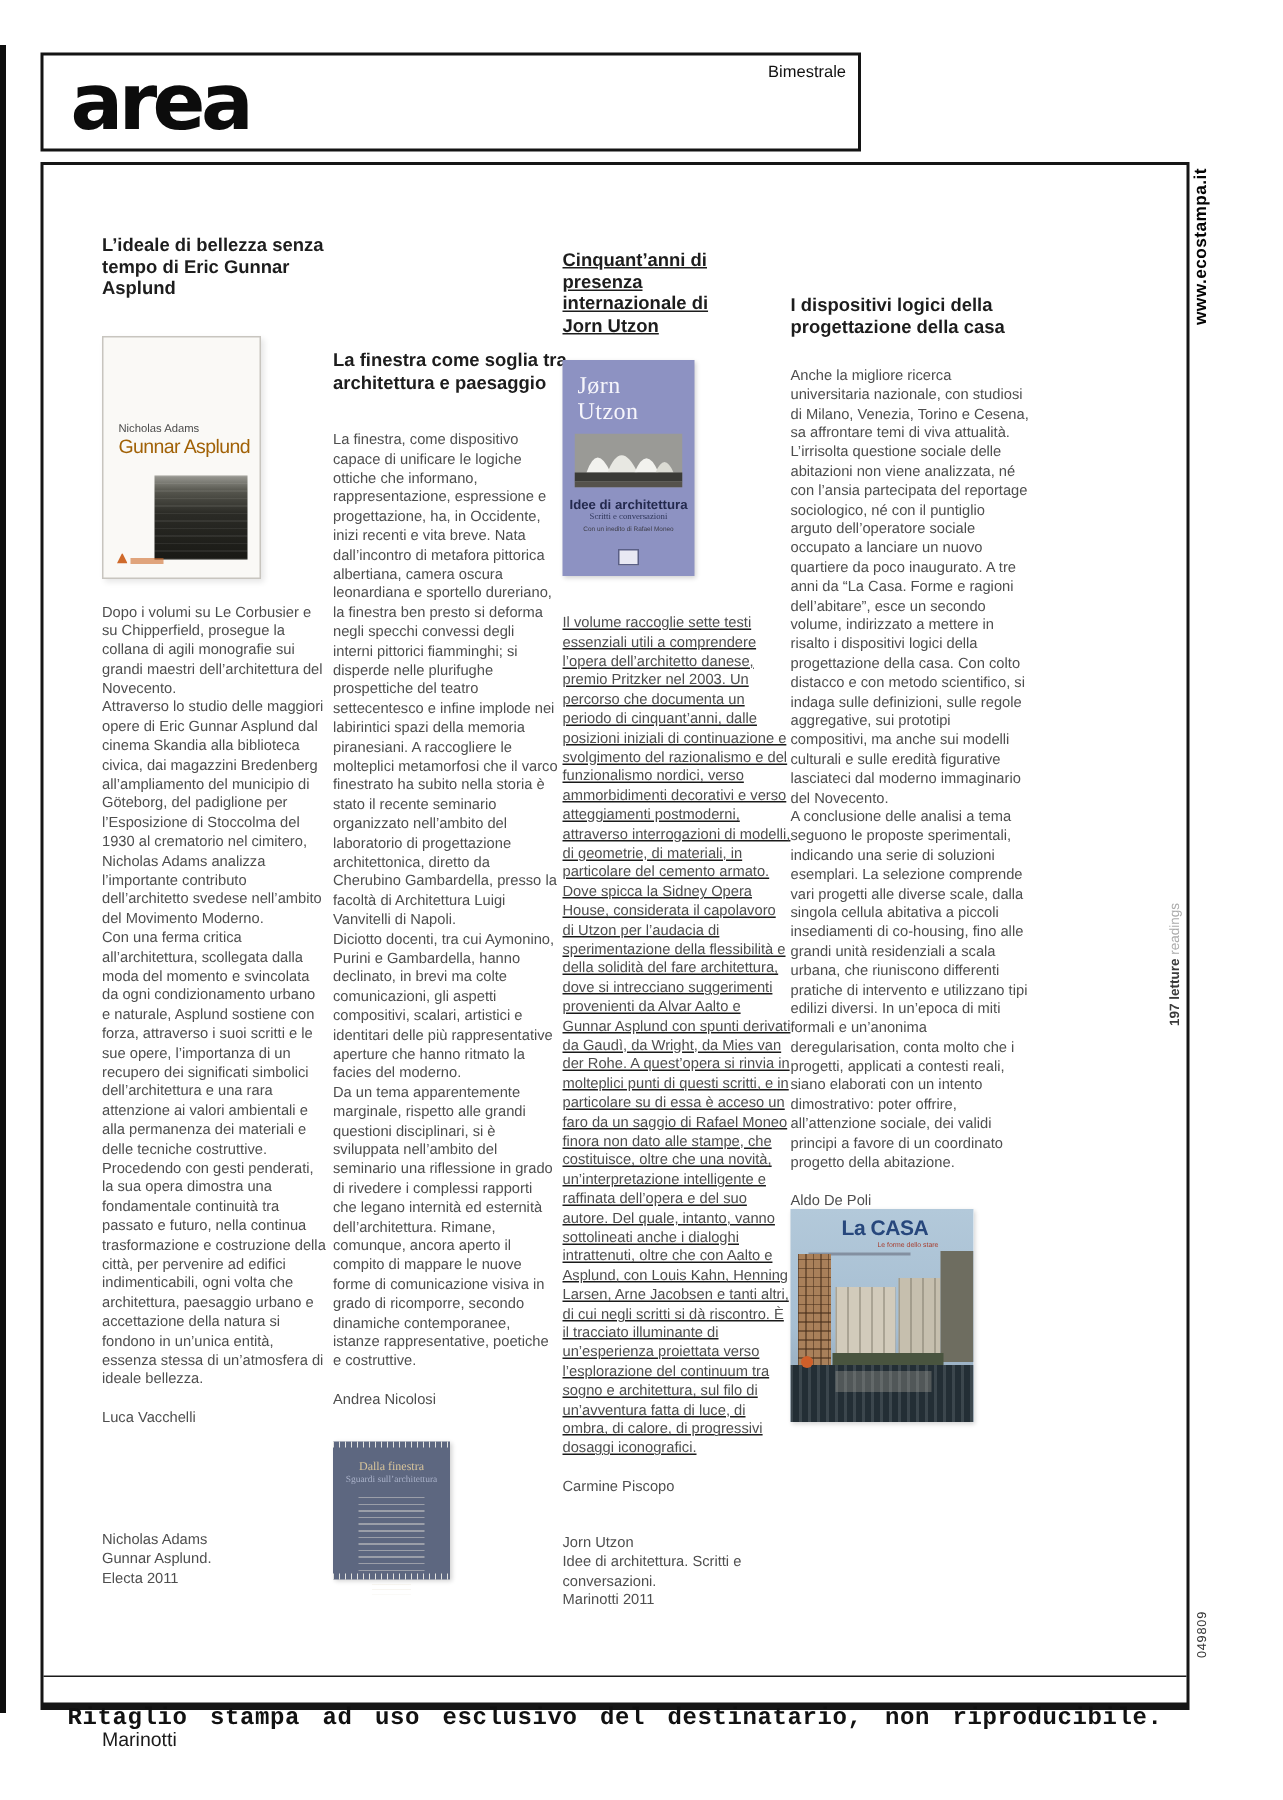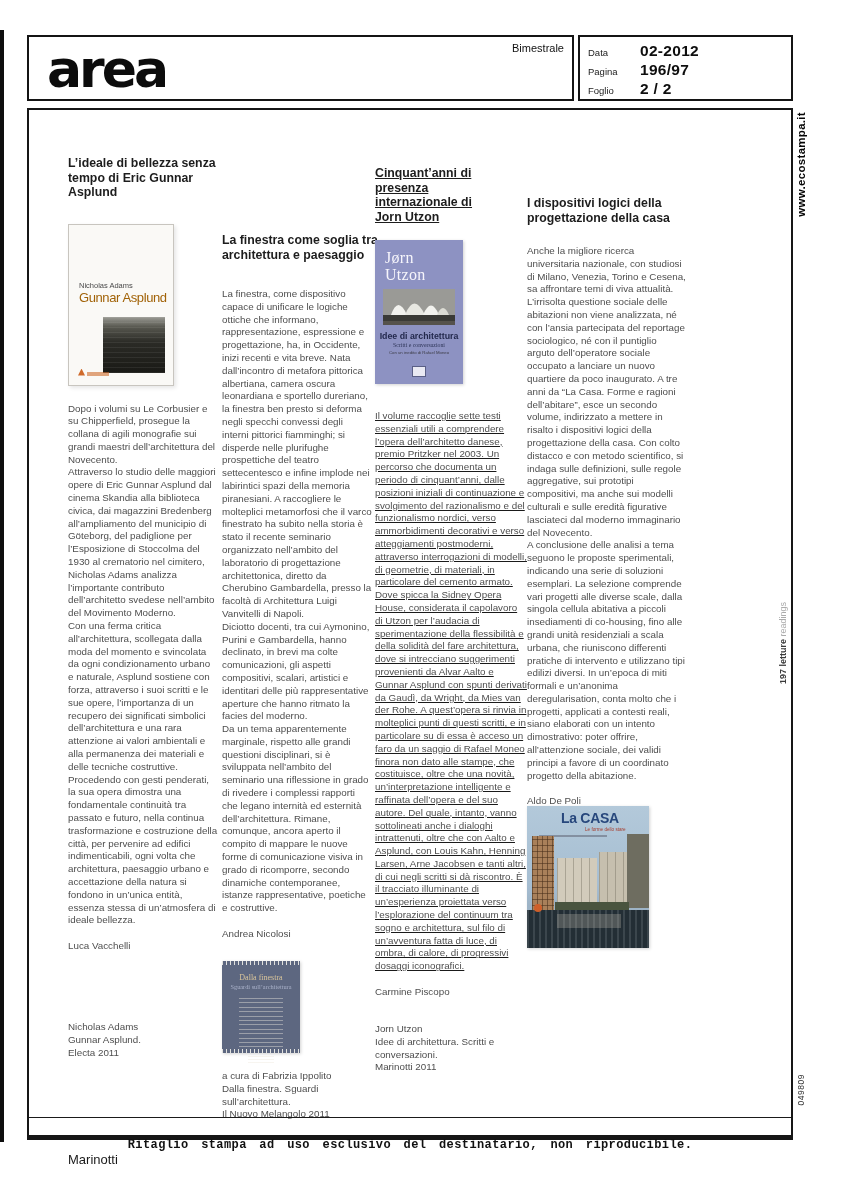--- a/index.html
+++ b/index.html
@@ -124,50 +124,36 @@
   .vtext{position:absolute;writing-mode:vertical-rl;transform:rotate(180deg);white-space:nowrap;}
   .website{left:795px;top:112px;font-size:11.5px;font-weight:bold;color:#050505;letter-spacing:0.3px;}
   .readings{right:3px;top:492px;font-size:9px;}
   .readings-bold{font-weight:bold;color:#3a3a3a;}
   .readings-light{color:#ababab;}
   .code{left:796px;top:1074px;font-size:8.5px;color:#333;letter-spacing:0.5px;}
 
   
   .footer-bar{position:absolute;left:0;right:0;bottom:0;height:17px;
     border-top:1px solid #1a1a1a;display:flex;align-items:center;justify-content:center;}
-  .disclaimer{font-family:"Liberation Mono",monospace;font-size:12px;font-weight:bold;
+  .disclaimer{font-family:"Liberation Mono",monospace;font-size:16px;font-weight:bold;
     color:#111;word-spacing:5px;letter-spacing:0.4px;margin-top:36px;}
   .publisher-name{position:absolute;left:68px;top:1152px;font-size:13px;color:#1a1a1a;}
 </style>
 </head>
 <body>
 
 <div class="page">
 
   <div class="scan-edge"></div>
 
   <div class="masthead-box">
     <div class="magazine-logo">area</div>
     <div class="frequency">Bimestrale</div>
   </div>
 
-  <div class="meta-box">
-    <div class="meta-row">
-      <span class="meta-label">Data</span>
-      <span class="meta-value">02-2012</span>
-    </div>
-    <div class="meta-row">
-      <span class="meta-label">Pagina</span>
-      <span class="meta-value">196/97</span>
-    </div>
-    <div class="meta-row">
-      <span class="meta-label">Foglio</span>
-      <span class="meta-value">2 / 2</span>
-    </div>
-  </div>
 
   <div class="main-box">
 
     <div class="column" id="col1">
       <div class="article-title">L’ideale di bellezza senza tempo di Eric Gunnar Asplund</div>
       <div class="cover1">
         <div class="cover1-author">Nicholas Adams</div>
         <div class="cover1-title">Gunnar Asplund</div>
         <div class="cover1-photo"></div>
         <div class="cover1-logo">
@@ -194,26 +180,20 @@
         <p>La finestra, come dispositivo capace di unificare le logiche ottiche che informano, rappresentazione, espressione e progettazione, ha, in Occidente, inizi recenti e vita breve. Nata dall’incontro di metafora pittorica albertiana, camera oscura leonardiana e sportello dureriano, la finestra ben presto si deforma negli specchi convessi degli interni pittorici fiamminghi; si disperde nelle plurifughe prospettiche del teatro settecentesco e infine implode nei labirintici spazi della memoria piranesiani. A raccogliere le molteplici metamorfosi che il varco finestrato ha subito nella storia è stato il recente seminario organizzato nell’ambito del laboratorio di progettazione architettonica, diretto da Cherubino Gambardella, presso la facoltà di Architettura Luigi Vanvitelli di Napoli.</p>
         <p>Diciotto docenti, tra cui Aymonino, Purini e Gambardella, hanno declinato, in brevi ma colte comunicazioni, gli aspetti compositivi, scalari, artistici e identitari delle più rappresentative aperture che hanno ritmato la facies del moderno.</p>
         <p>Da un tema apparentemente marginale, rispetto alle grandi questioni disciplinari, si è sviluppata nell’ambito del seminario una riflessione in grado di rivedere i complessi rapporti che legano internità ed esternità dell’architettura. Rimane, comunque, ancora aperto il compito di mappare le nuove forme di comunicazione visiva in grado di ricomporre, secondo dinamiche contemporanee, istanze rappresentative, poetiche e costruttive.</p>
       </div>
       <div class="author">Andrea Nicolosi</div>
       <div class="cover2">
         <div class="cover2-title">Dalla finestra</div>
         <div class="cover2-subtitle">Sguardi sull’architettura</div>
         <div class="cover2-names"></div>
         <div class="cover2-footnote"></div>
-      </div>
-      <div class="citation">
-        <div>a cura di Fabrizia Ippolito</div>
-        <div>Dalla finestra. Sguardi</div>
-        <div>sull’architettura.</div>
-        <div>Il Nuovo Melangolo 2011</div>
       </div>
     </div>
 
     <div class="column" id="col3">
       <div class="article-title">Cinquant’anni di presenza internazionale di Jorn Utzon</div>
       <div class="cover3">
         <div class="cover3-author">
           <div>Jørn</div>
           <div>Utzon</div>
         </div>

